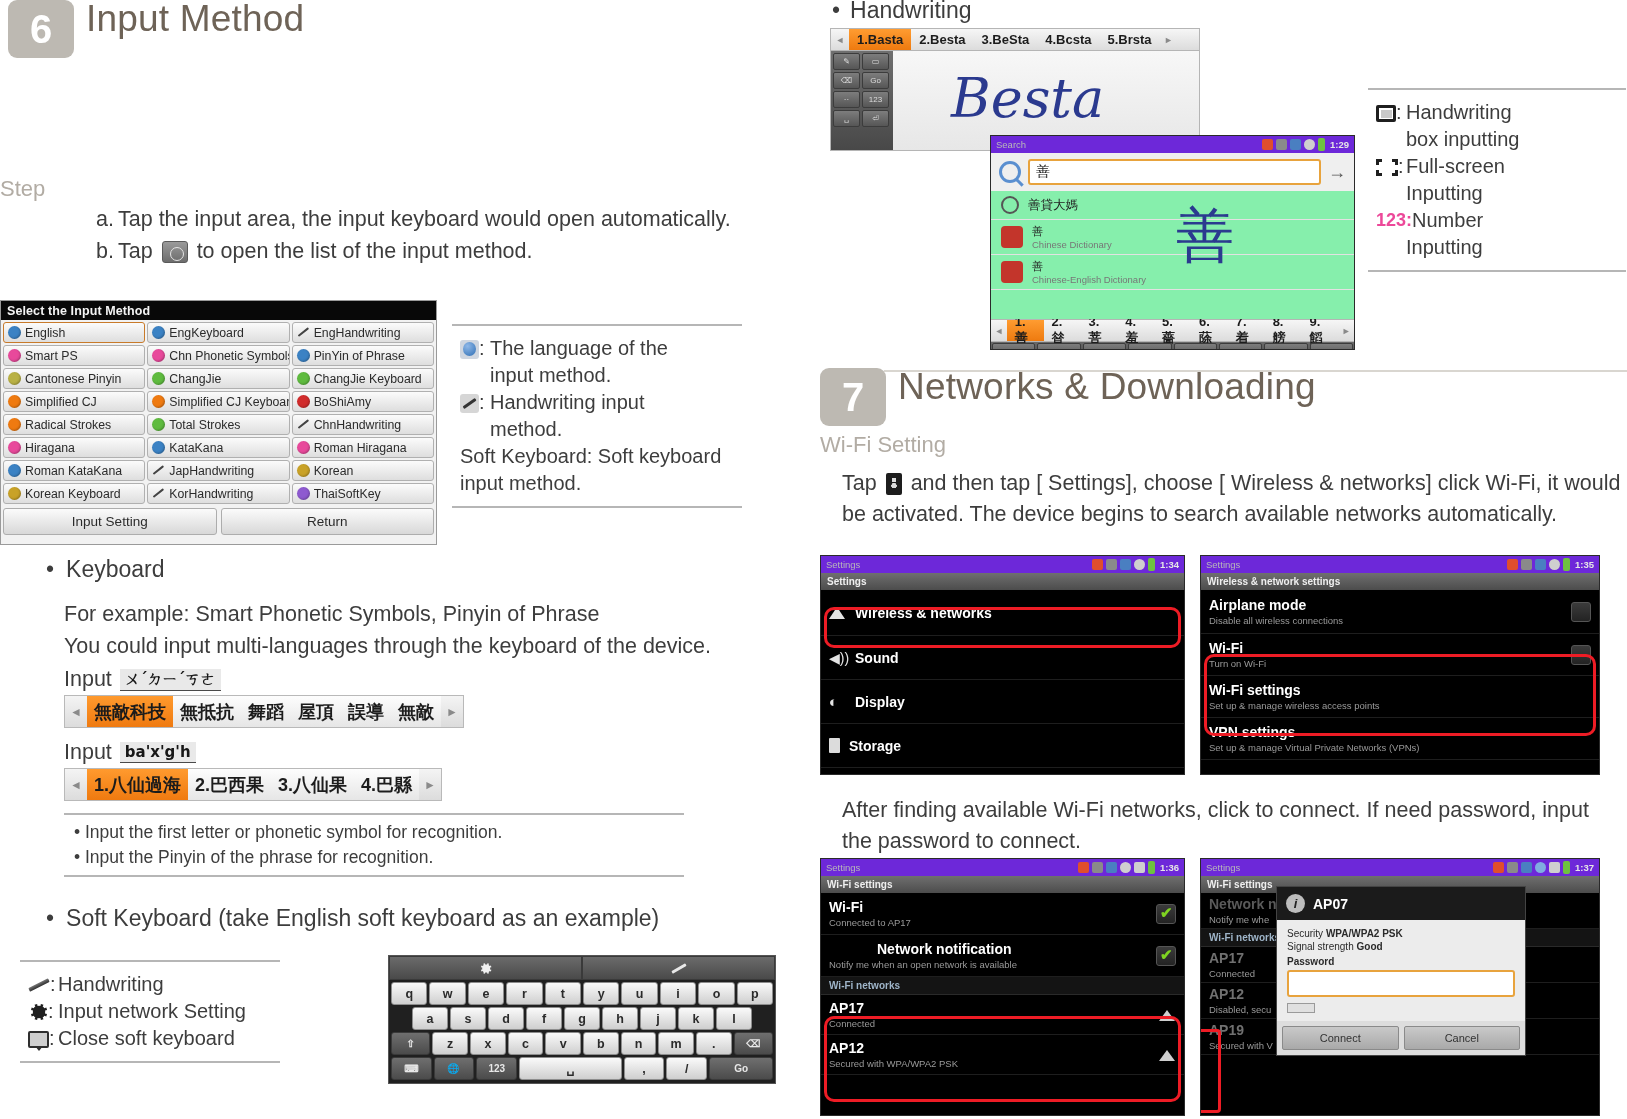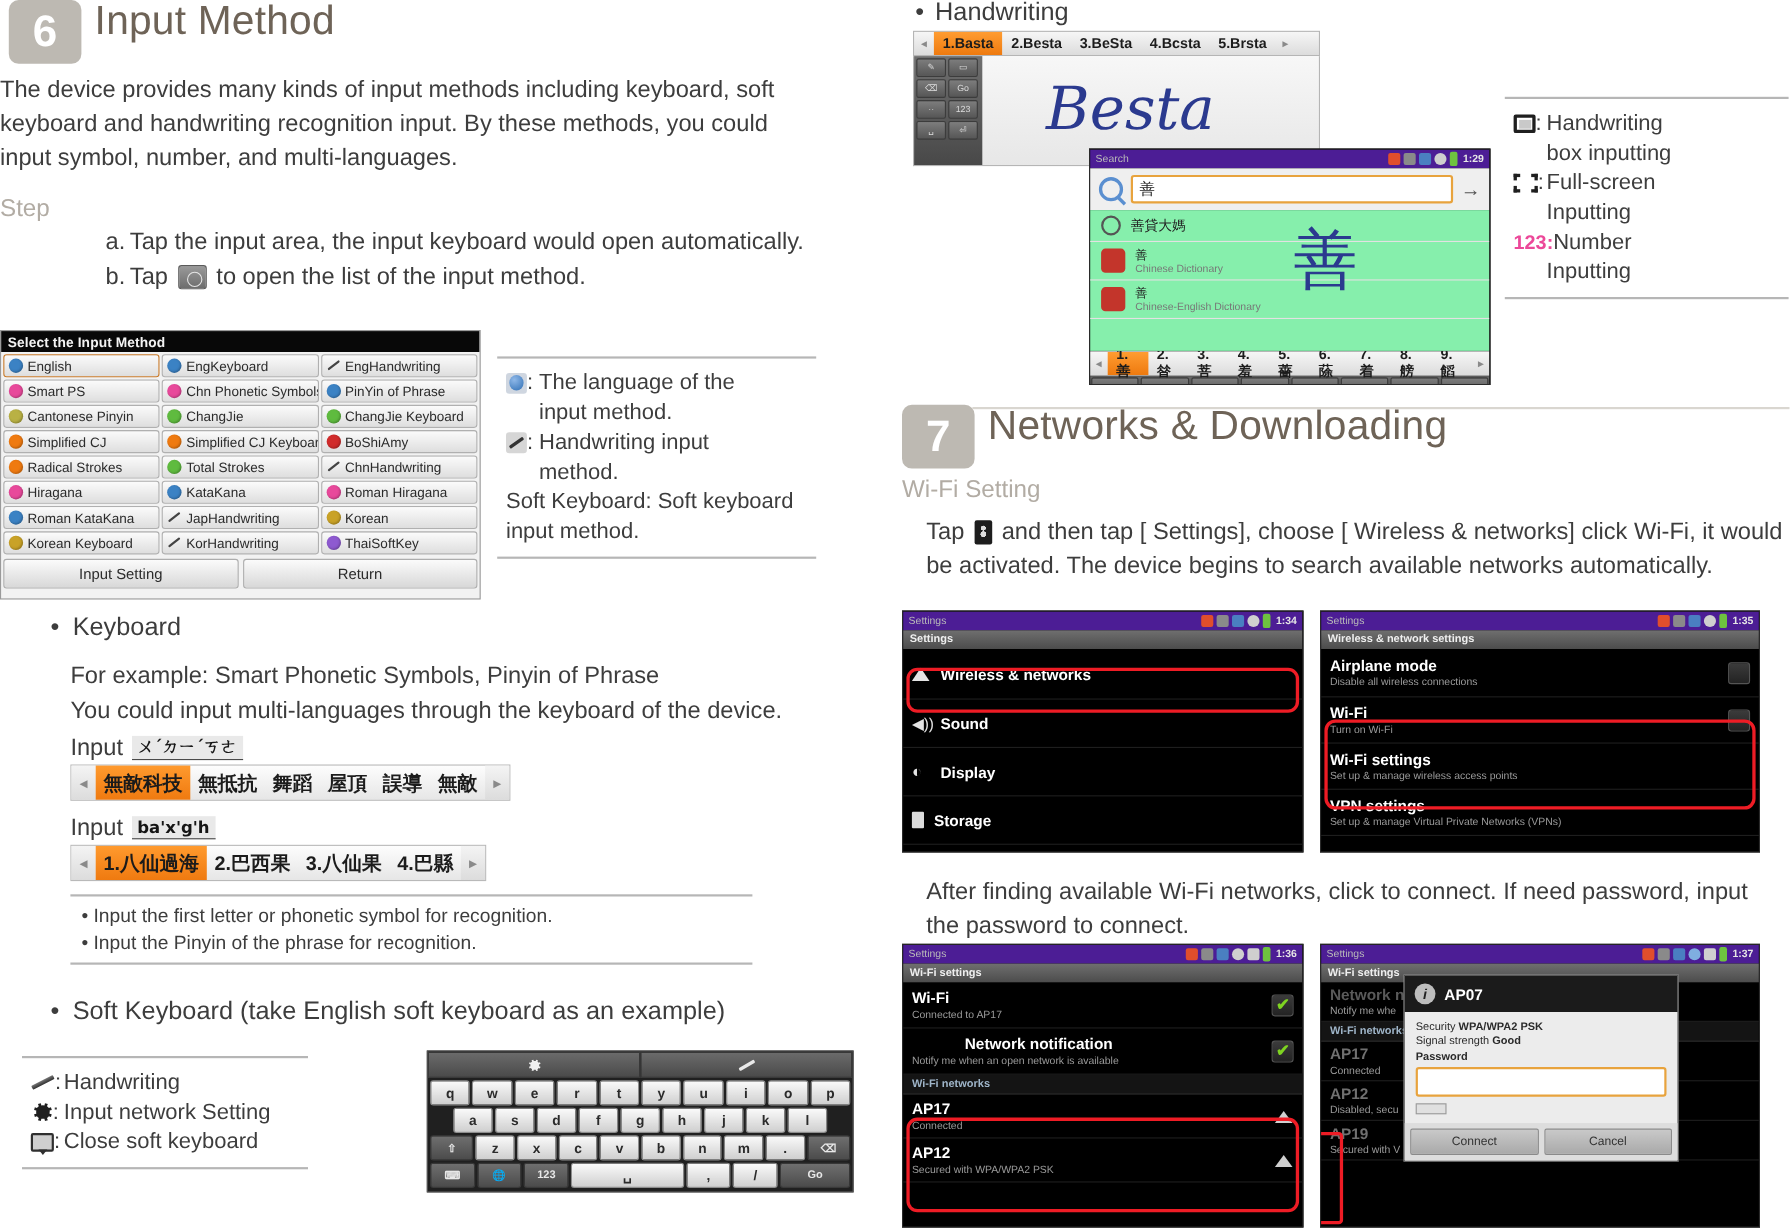--- a/index.html
+++ b/index.html
@@ -171,21 +171,21 @@
           align-items:center; justify-content:center; font-size:12.5px;
           font-weight:bold; color:#2b2b2b; }
   .skey.dark { background:linear-gradient(#6f6f6f,#4b4b4b); color:#e8e8e8; border-color:#3a3a3a;
                font-size:10px;}
   .skey.wide { flex:2.6; }
   .sp-half { flex:0.5; }
 
   
   .dev { background:#000; border:1px solid #2a2a2a; position:relative; overflow:hidden;
          font-family:"Liberation Sans", sans-serif; }
-  .dev-status { height:17px; background:#4c1d95; display:flex; align-items:center;
+  .dev-status { height:17px; background:#6d28d9; display:flex; align-items:center;
                 padding:0 5px; color:#c9c9c9; font-size:10px; }
   .dev-status .ttl { flex:1; font-size:9.5px; color:#b9b9b9; }
   .st-ic { width:11px; height:11px; border-radius:2px; margin-left:3px; display:inline-block; }
   .st-clock { font-size:9.5px; color:#e6e6e6; margin-left:5px; font-weight:bold; }
   .dev-sub { height:17px; background:linear-gradient(#6f6f6f,#4c4c4c);
              color:#efefef; font-size:10px; font-weight:bold; display:flex;
              align-items:center; padding:0 6px; }
   .dev-row { padding:7px 8px; border-bottom:1px solid #1e1e1e; position:relative;
              display:flex; align-items:center; gap:9px; }
   .dev-row .t1 { color:#fff; font-size:14px; font-weight:bold; }
@@ -249,21 +249,20 @@
 
 <div class="page">
 
   <div class="col-left">
 
     <div class="sec-head">
       <div class="sec-num">6</div>
       <div class="sec-title">Input Method</div>
     </div>
 
-    <div class="para" style="position:absolute; left:0; top:66px; width:740px;">The device provides many kinds of input methods including keyboard, soft keyboard and handwriting recognition input. By these methods, you could input symbol, number, and multi-languages.</div>
 
     <div class="step-label" style="position:absolute; left:0; top:170px;">Step</div>
 
     <div class="steps" style="position:absolute; left:48px; top:202px; width:700px;">
       <div class="step-row">
         <span class="step-letter">a.</span>
         <span class="step-text">Tap the input area, the input keyboard would open automatically.</span>
       </div>
       <div class="step-row" style="margin-top:2px;">
         <span class="step-letter">b.</span>

